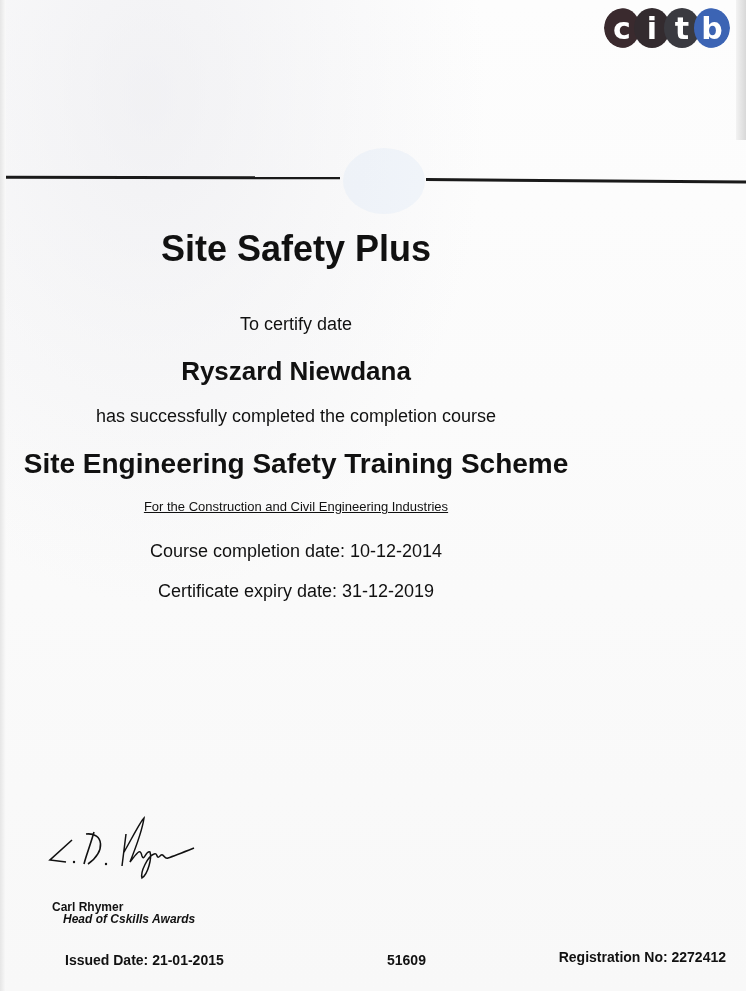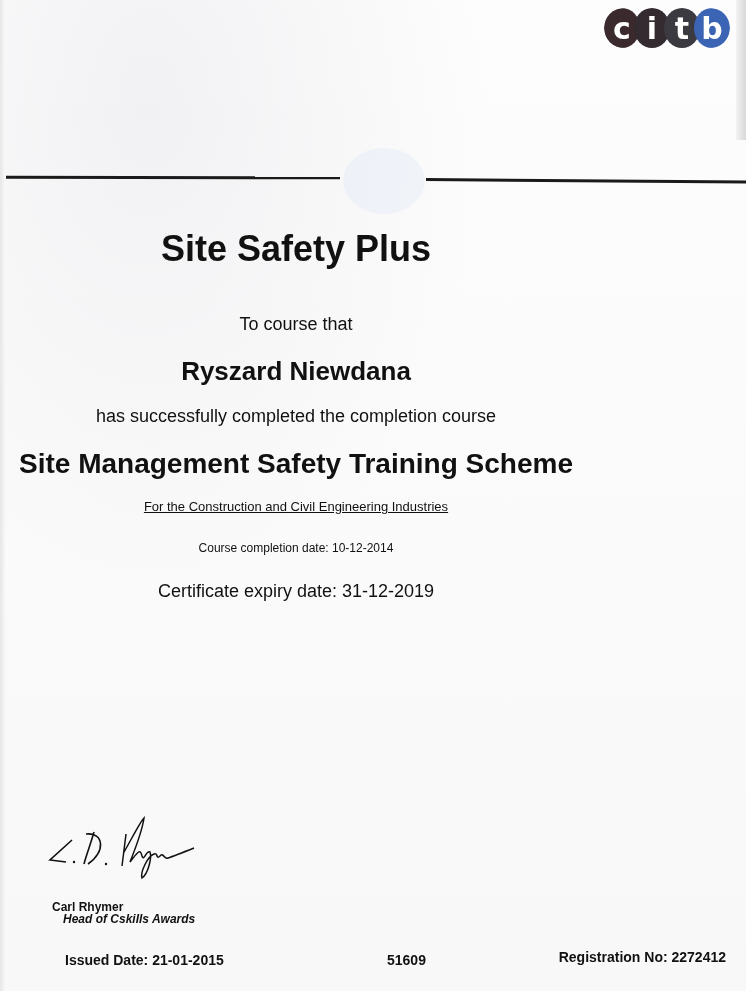--- a/index.html
+++ b/index.html
@@ -32,21 +32,21 @@
   .rule-left { position:absolute; left:6px; top:176px; width:334px; height:3px; background:#1a1a1a; transform:rotate(0.1deg); }
   .rule-right { position:absolute; left:426px; top:178px; width:320px; height:3px; background:#1a1a1a; transform:rotate(0.45deg); transform-origin:left; }
   .watermark { position:absolute; left:343px; top:148px; width:82px; height:66px; border-radius:50%; background:rgba(220,232,245,0.35); }
   .center { position:absolute; left:0; width:592px; text-align:center; }
   .title { top:228px; font-size:36px; font-weight:bold; }
   .certify { top:314px; font-size:18px; }
   .name { top:356px; font-size:26px; font-weight:bold; }
   .completed { top:406px; font-size:18px; }
   .course { top:448px; font-size:28px; font-weight:bold; }
   .industry { top:499px; font-size:13px;text-decoration:underline; }
-  .completion { top:541px; font-size:12px; }
+  .completion { top:541px; font-size:18px; }
   .expiry { top:581px; font-size:18px; }
   .signature { position:absolute; left:44px; top:812px; width:200px; height:70px; }
   .signer { position:absolute; left:52px; top:900px; font-size:12px; font-weight:bold; }
   .signer-role { position:absolute; left:63px; top:912px; font-size:12px; font-weight:bold; font-style:italic; }
   .footer { position:absolute; top:952px; font-size:14px; font-weight:bold;padding-left:15px; }
   .issued { left:50px; }
   .serial { left:372px; }
   .regno { right:20px; top:949px; }
 </style>
 </head>
@@ -63,24 +63,24 @@
       <div class="logo-circle" style="background:#3a3a40">t</div>
       <div class="logo-circle" style="background:#3c64b4">b</div>
     </div>
   </div>
 
   <div class="watermark"></div>
   <div class="rule-left"></div>
   <div class="rule-right"></div>
 
   <div class="center title">Site Safety Plus</div>
-  <div class="center certify">To course that</div>
+  <div class="center certify">To certify date</div>
   <div class="center name">Ryszard Niewdana</div>
   <div class="center completed">has successfully completed the completion course</div>
-  <div class="center course">Site Management Safety Training Scheme</div>
+  <div class="center course">Site Engineering Safety Training Scheme</div>
   <div class="center industry">For the Construction and Civil Engineering Industries</div>
   <div class="center completion">Course completion date: 10-12-2014</div>
   <div class="center expiry">Certificate expiry date: 31-12-2019</div>
 
   <svg class="signature" viewBox="0 0 200 70">
     <path d="M28 28 L6 48 L22 50" fill="none" stroke="#111" stroke-width="1.6"></path>
     <circle cx="30" cy="50" r="1.2" fill="#111"></circle>
     <path d="M50 20 C46 34 42 44 40 52 M42 22 C60 20 62 40 44 52" fill="none" stroke="#111" stroke-width="1.6"></path>
     <circle cx="62" cy="52" r="1.2" fill="#111"></circle>
     <path d="M82 22 L78 54 M80 40 C86 30 96 10 100 6 C98 20 90 40 86 50 C94 40 96 36 98 44 C100 50 102 38 106 40 C108 46 104 62 98 66 C96 60 104 44 110 42 C114 40 112 48 116 44 C120 40 120 48 124 46 C130 44 140 40 150 36" fill="none" stroke="#111" stroke-width="1.5"></path>

